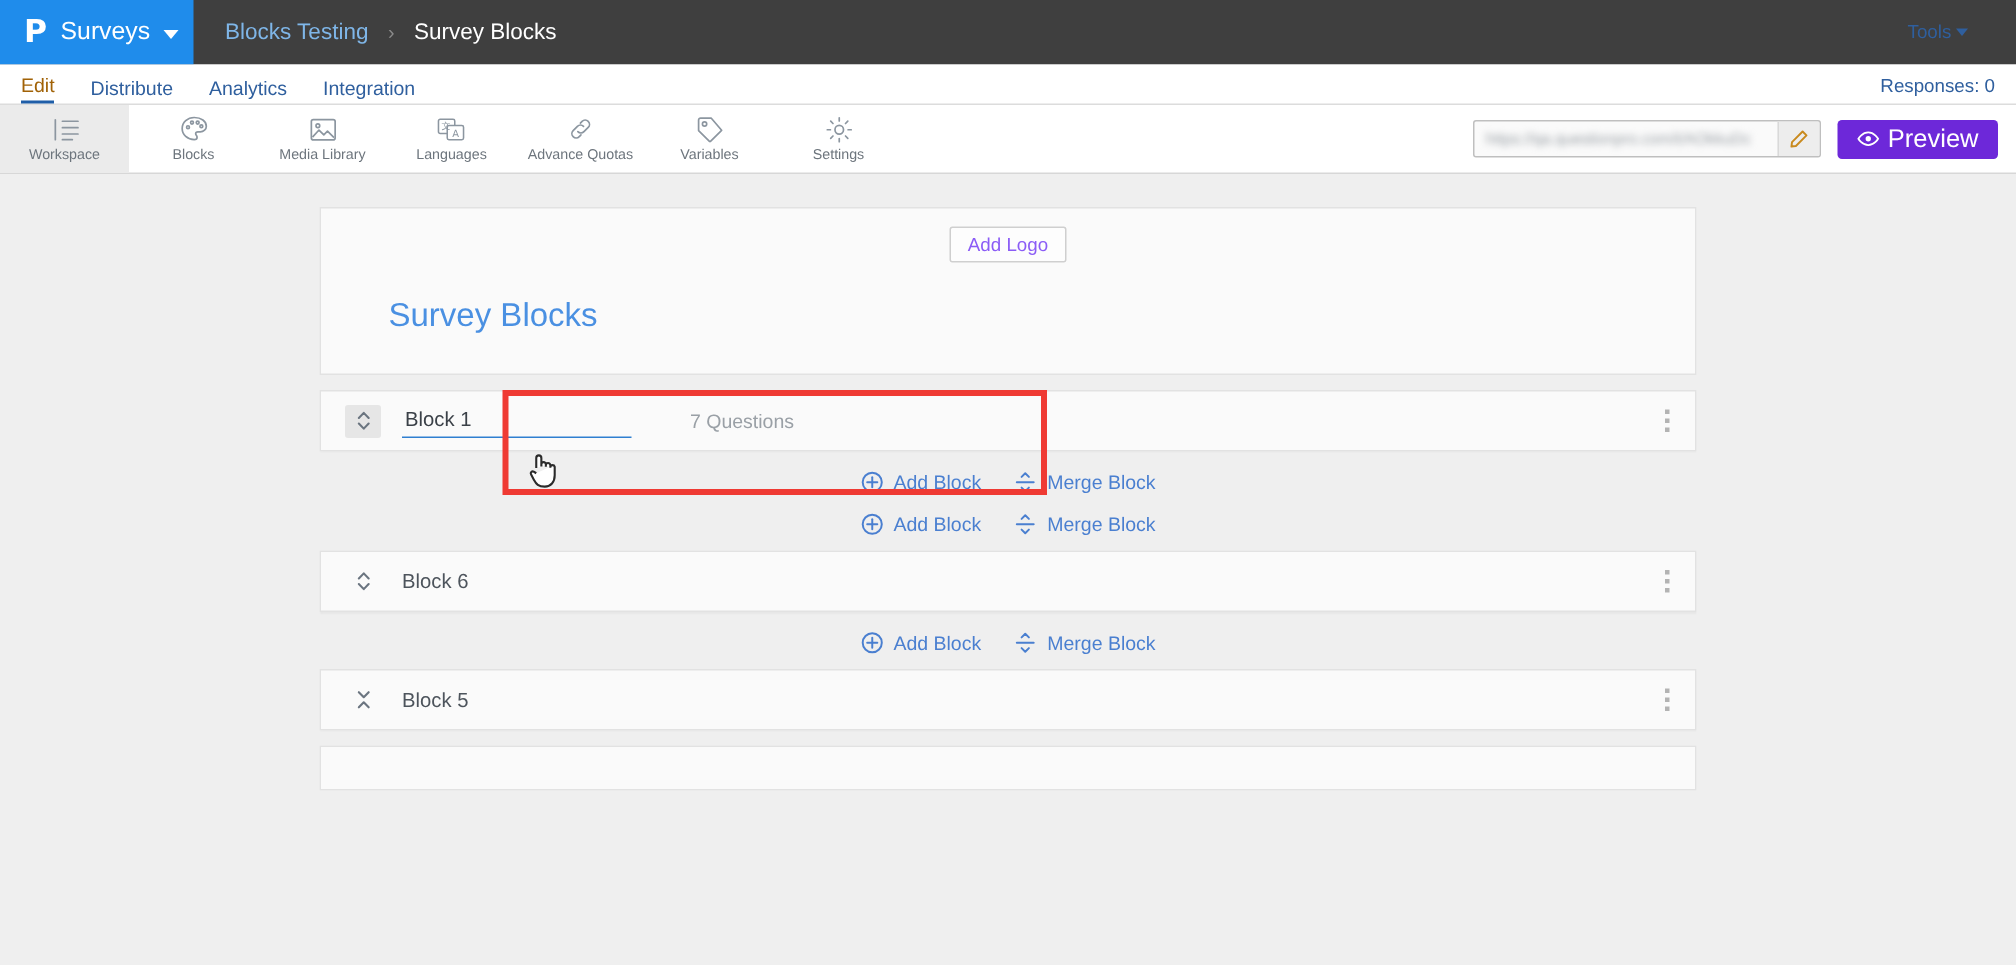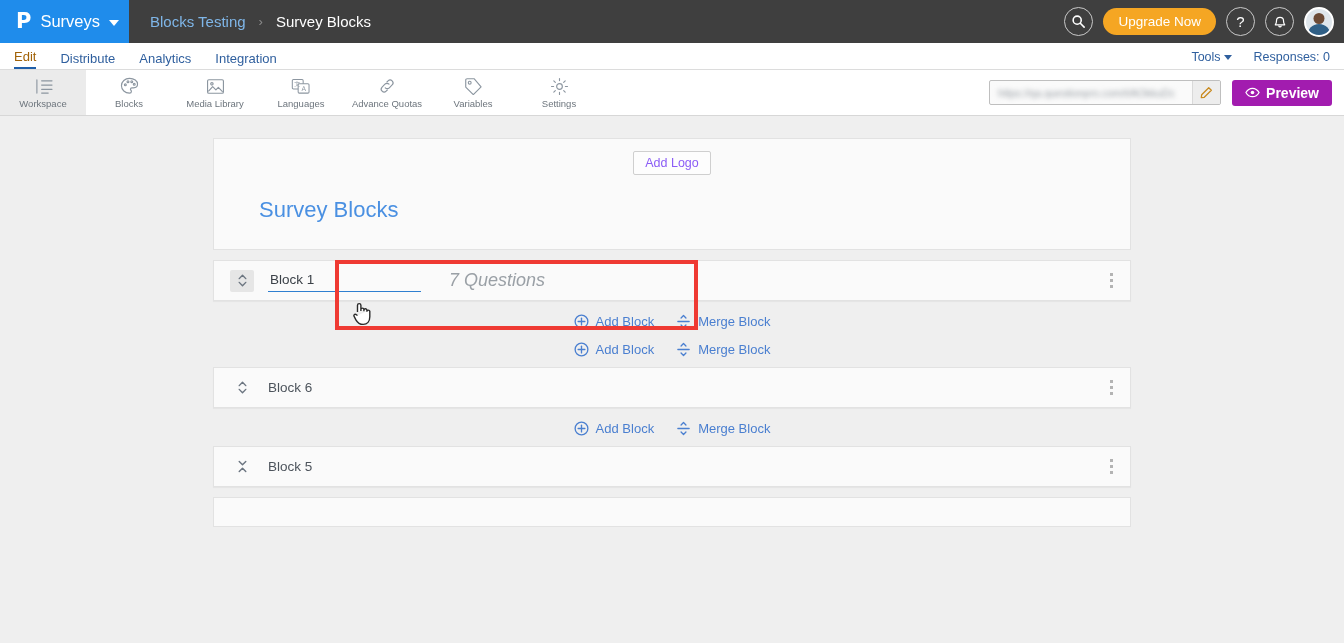--- a/index.html
+++ b/index.html
@@ -120,20 +120,21 @@
     line-height: 1;
   }
   .tab.active {
     color: #a16207;
     border-bottom: 2px solid #1f5ea8;
   }
   .tabbar-right {
     margin-left: auto;
     display: flex; gap: 22px; align-items: center;
     padding-bottom: 5px;
+    flex-direction: column;
   }
   .tb-link { font-size: 12.5px; color: #2f5f9e; cursor: pointer; }
   .mini-caret {
     display: inline-block;
     width: 0; height: 0;
     border-left: 4px solid transparent;
     border-right: 4px solid transparent;
     border-top: 5px solid #2f5f9e;
     margin-left: 3px;
     vertical-align: 1px;
@@ -190,31 +191,30 @@
   }
   .url-edit {
     width: 28px; height: 100%;
     background: #ededed;
     border-left: 1px solid #d9d9d9;
     display: flex; align-items: center; justify-content: center;
     cursor: pointer;
     color: #c98a1e;
   }
   .preview-btn {
-    background: #a21caf;
+    background: #6d28d9;
     color: #ffffff;
     border: none;
     border-radius: 3px;
     height: 26px;
     padding: 0 13px;
     display: flex; align-items: center; gap: 6px;
-    font-size: 14px;
+    font-size: 17px;
     cursor: pointer;
     font-family: inherit;
-    font-weight: bold;
   }
 
   
   .content {
     position: relative;
     height: calc(643px - 43px - 27px - 46px);
     background: #efefef;
     overflow: hidden;
   }
   .canvas {
@@ -278,24 +278,23 @@
     border: none;
     border-bottom: 1.5px solid #2f7fd0;
     background: transparent;
     font-size: 13.5px;
     color: #3b4148;
     font-family: inherit;
     outline: none;
     padding: 2px 0 4px 2px;
   }
   .block-qcount {
-    margin-left: 28px;
-    font-size: 18px;
+    margin-left: 39px;
+    font-size: 13px;
     color: #9aa0a6;
-    font-style: italic;
   }
   .kebab {
     margin-left: auto;
     display: flex; flex-direction: column;
     gap: 3px;
     padding: 4px 3px;
     cursor: pointer;
   }
   .kebab span {
     width: 3px; height: 3px;
@@ -349,42 +348,20 @@
     <span class="brand-text">Surveys</span>
     <span class="brand-caret"></span>
   </div>
 
   <div class="breadcrumb">
     <span class="crumb-parent">Blocks Testing</span>
     <span class="crumb-sep">›</span>
     <span class="crumb-current">Survey Blocks</span>
   </div>
 
-  <div class="topbar-right">
-    <div class="icon-circle">
-      <svg width="15" height="15" viewBox="0 0 16 16" fill="none" stroke="#ffffff" stroke-width="1.7">
-        <circle cx="6.6" cy="6.6" r="4.3"></circle>
-          <line x1="9.9" y1="9.9" x2="14" y2="14" stroke-linecap="round"></line>
-      </svg>
-    </div>
-    <button class="upgrade-btn">Upgrade Now</button>
-    <div class="icon-circle">
-      <span style="font-size:15px;line-height:1;">?</span>
-    </div>
-    <div class="icon-circle">
-      <svg width="14" height="14" viewBox="0 0 16 16" fill="none" stroke="#ffffff" stroke-width="1.4">
-        <path d="M4 6.6a4 4 0 0 1 8 0c0 3 1 4 1.4 4.6H2.6C3 10.6 4 9.6 4 6.6z" stroke-linejoin="round"></path>
-        <path d="M6.6 12.6a1.5 1.5 0 0 0 2.8 0" stroke-linecap="round"></path>
-      </svg>
-    </div>
-    <div class="avatar">
-      <span class="head"></span>
-      <span class="body"></span>
-    </div>
-  </div>
 </div>
 
 <div class="tabbar">
   <div class="tabs">
     <div class="tab active">Edit</div>
     <div class="tab">Distribute</div>
     <div class="tab">Analytics</div>
     <div class="tab">Integration</div>
   </div>
   <div class="tabbar-right">

